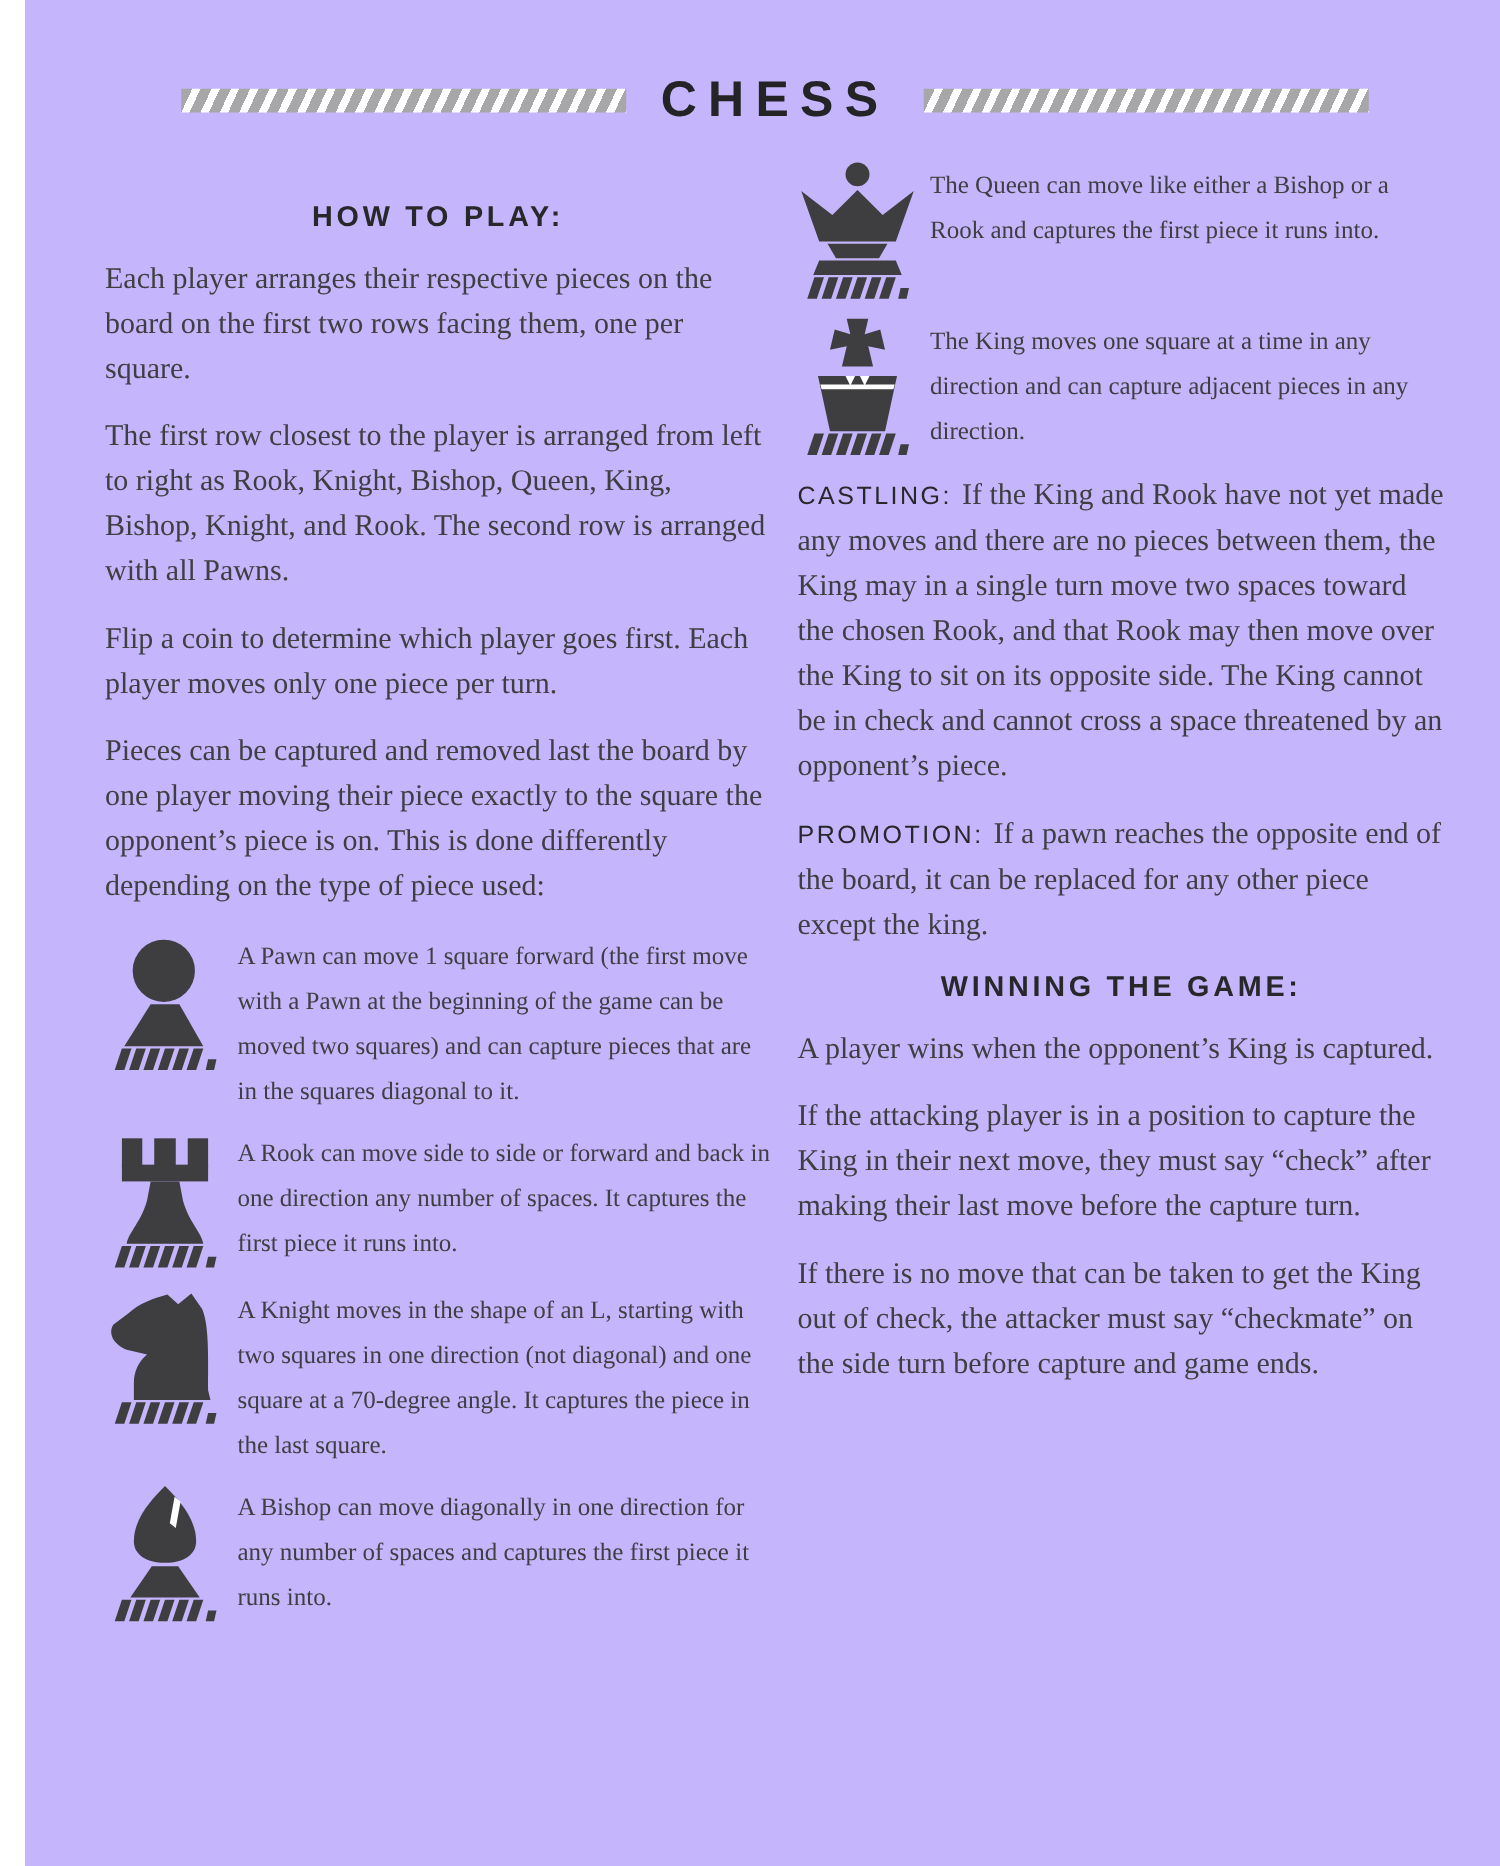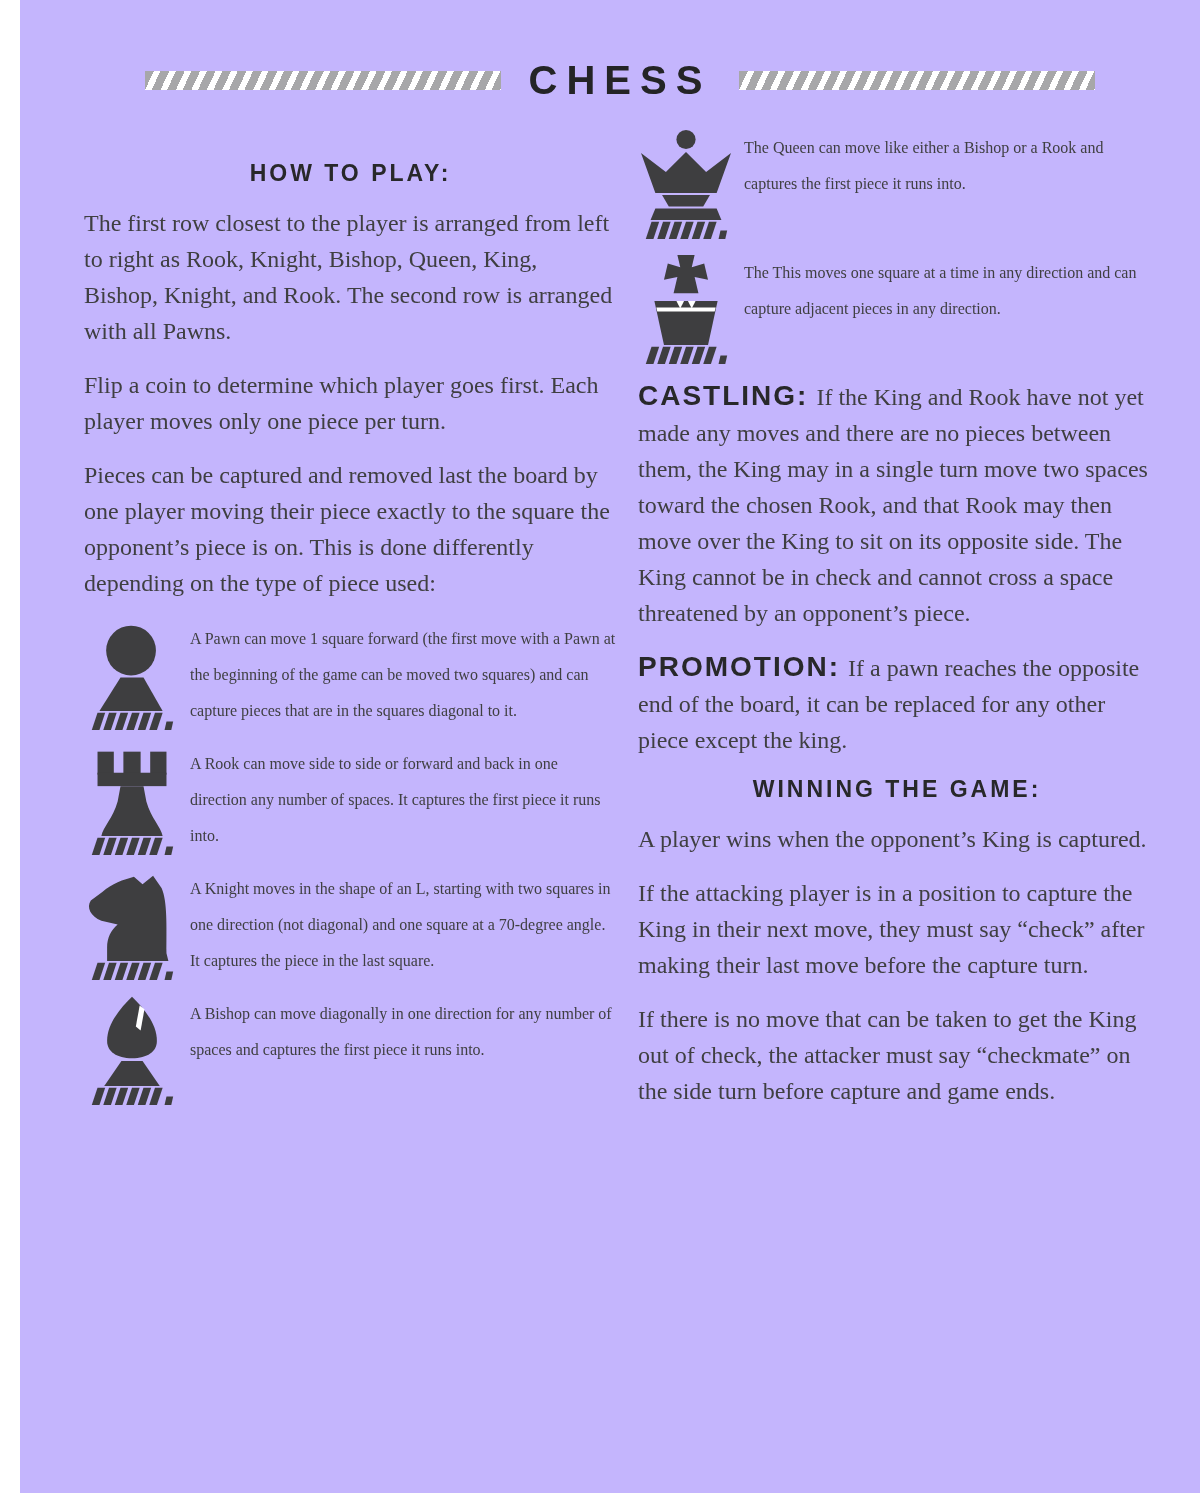--- a/index.html
+++ b/index.html
@@ -55,37 +55,37 @@
     text-align:center;
   }
   .col-left .section-heading.first{margin-top:32px;}
   p.body{
     font-size:24px;
     line-height:36px;
     margin:0 0 18px 0;
   }
   .inline-head{
     font-family:"Liberation Sans", sans-serif;
-    font-weight:bold;
-    font-size:28px;
+    font-weight:normal;
+    font-size:20px;
     letter-spacing:2px;
     color:#28282a;
     margin-right:8px;
   }
   
   .piece-row{
     display:flex;
     gap:10px;
     margin:0 0 12px 0;
     align-items:flex-start;
   }
   .piece-icon{flex:0 0 96px;width:96px;}
   .piece-icon svg{display:block;}
   .piece-text{
-    font-size:16px;
+    font-size:20px;
     line-height:36px;
     padding-top:2px;
   }
   .hidden-defs{position:absolute;width:0;height:0;overflow:hidden;}
 </style>
 </head>
 <body>
 
 <svg class="hidden-defs" xmlns="http://www.w3.org/2000/svg">
   <defs>
@@ -108,20 +108,21 @@
     <div class="title">CHESS</div>
     <div class="stripe-bar"></div>
   </div>
 
   <div class="columns">
 
     <div class="col-left">
 
       <h2 class="section-heading first">HOW TO PLAY:</h2>
 
+      <p class="body">Each player arranges their respective pieces on the board on the first two rows facing them, one per square.</p>
       <p class="body">The first row closest to the player is arranged from left to right as Rook, Knight, Bishop, Queen, King, Bishop, Knight, and Rook. The second row is arranged with all Pawns.</p>
       <p class="body">Flip a coin to determine which player goes first. Each player moves only one piece per turn.</p>
       <p class="body">Pieces can be captured and removed last the board by one player moving their piece exactly to the square the opponent’s piece is on. This is done differently depending on the type of piece used:</p>
 
       <div class="piece-row">
         <div class="piece-icon">
           <svg width="96" height="113" viewBox="0 0 100 118" fill="#3e3e40" xmlns="http://www.w3.org/2000/svg">
             <use href="#hatchbase"></use>
             <circle cx="49" cy="33" r="26"></circle>
             <polygon points="38,61 62,61 82,96 16,96"></polygon>
@@ -187,21 +188,21 @@
         <div class="piece-icon">
           <svg width="96" height="113" viewBox="0 0 100 118" fill="#3e3e40" xmlns="http://www.w3.org/2000/svg">
             <use href="#hatchbase"></use>
             <path d="M 41,2 L 59,2 L 56,15 L 69,11 L 73,28 L 59,25 L 63,42 L 37,42 L 41,25 L 27,28 L 31,11 L 44,15 Z"></path>
             <polygon points="17,50 83,50 73,96 27,96"></polygon>
             <polygon points="19,57 81,57 80,61 20,61" fill="#ffffff"></polygon>
             <polygon points="40,50 48,50 44,58" fill="#ffffff"></polygon>
             <polygon points="52,50 60,50 56,58" fill="#ffffff"></polygon>
           </svg>
         </div>
-        <div class="piece-text">The This moves one square at a time in any direction and can capture adjacent pieces in any direction.</div>
+        <div class="piece-text">The King moves one square at a time in any direction and can capture adjacent pieces in any direction.</div>
       </div>
 
 
       <p class="body"><span class="inline-head">CASTLING:</span><span>If the King and Rook have not yet made any moves and there are no pieces between them, the King may in a single turn move two spaces toward the chosen Rook, and that Rook may then move over the King to sit on its opposite side. The King cannot be in check and cannot cross a space threatened by an opponent’s piece.</span></p>
 
       <p class="body"><span class="inline-head">PROMOTION:</span><span>If a pawn reaches the opposite end of the board, it can be replaced for any other piece except the king.</span></p>
 
       <h2 class="section-heading">WINNING THE GAME:</h2>
 
       <p class="body">A player wins when the opponent’s King is captured.</p>

